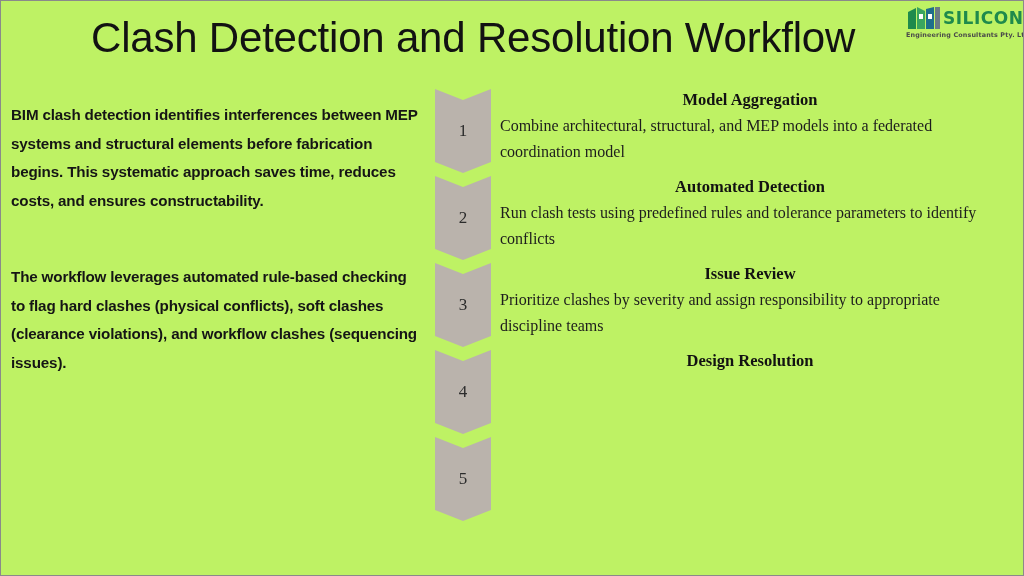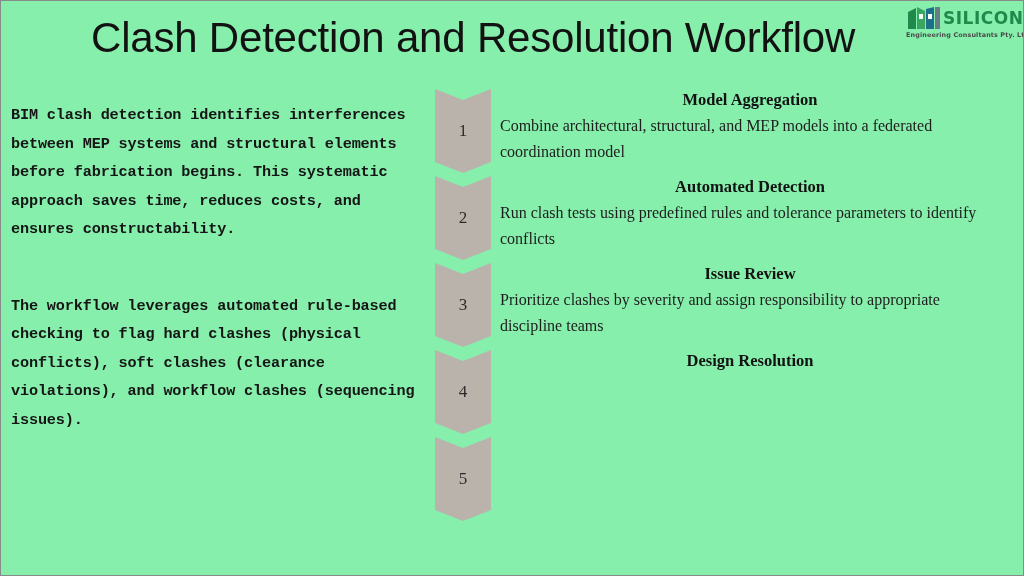--- a/index.html
+++ b/index.html
@@ -4,21 +4,21 @@
 <style>
   html, body {
     margin: 0;
     padding: 0;
     background: #ffffff;
   }
   #slide {
     position: relative;
     width: 1024px;
     height: 576px;
-    background: #86efac;
+    background: #bef264;
     border: 1px solid #8a8a8a;
     box-sizing: border-box;
     overflow: hidden;
     font-family: "Liberation Sans", sans-serif;
   }
 
   
   #slide-title {
     position: absolute;
     left: 90px;
@@ -82,21 +82,21 @@
   #left-heading {
     font-family: "Liberation Sans", sans-serif;
     font-size: 21.5px;
     font-weight: 700;
     letter-spacing: -0.2px;
     color: #131313;
     margin: 0 0 34px 0;
     line-height: 28px;
   }
   .left-para {
-    font-family: Liberation Mono, monospace;
+    font-family: Liberation Sans, sans-serif;
     font-size: 15.2px;
     font-weight: 700;
     color: #151515;
     line-height: 28.5px;
     margin: 0 0 48px 0;
     letter-spacing: -0.15px;
   }
   .left-para:last-child { margin-bottom: 0; }
 
   

